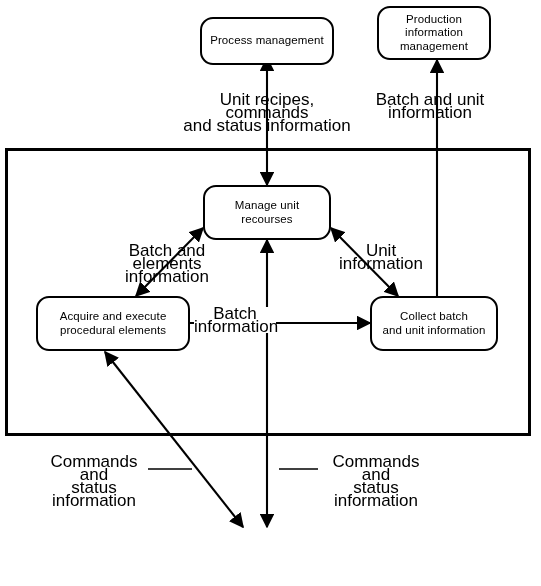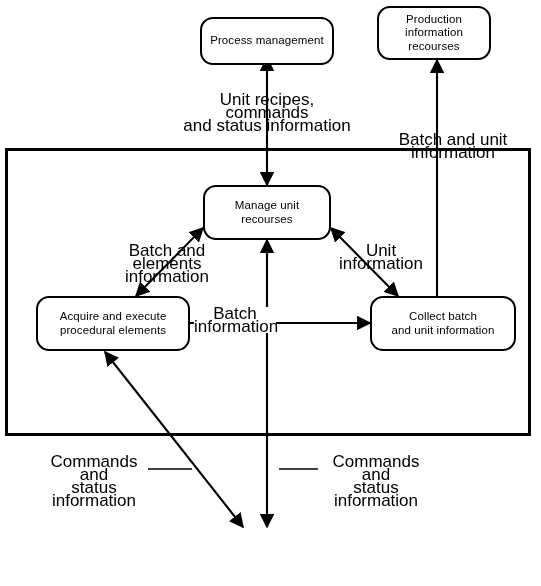--- a/index.html
+++ b/index.html
@@ -92,43 +92,43 @@
     <line x1="279" y1="469" x2="318" y2="469" stroke="#000000" stroke-width="1.4"></line>
   </svg>
 
   <div class="node" style="left:200px; top:10px; width:134px; height:48px;margin-top:7px;">
     <span>Process management</span>
   </div>
 
   <div class="node" style="left:377px; top:6px; width:114px; height:54px;">
     <span style="white-space:pre-line;">Production
 information
-recourses</span>
+management</span>
   </div>
 
   <div class="node" style="left:203px; top:185px; width:128px; height:55px;">
     <span style="white-space:pre-line;">Manage unit
 recourses</span>
   </div>
 
   <div class="node" style="left:36px; top:296px; width:154px; height:55px;">
     <span style="white-space:pre-line;">Acquire and execute
 procedural elements</span>
   </div>
 
-  <div class="node" style="left:370px; top:296px; width:146px; height:55px;">
+  <div class="node" style="left:370px; top:296px; width:128px; height:55px;">
     <span style="white-space:pre-line;">Collect batch
 and unit information</span>
   </div>
 
 
   <div class="edge-label" style="left:181px; top:93px; width:172px;">Unit recipes, commands
 and status information</div>
 
-  <div class="edge-label" style="left:397px; top:93px; width:112px;margin-top:40px;">Batch and unit
+  <div class="edge-label" style="left:374px; top:93px; width:112px;">Batch and unit
 information</div>
 
   <div class="edge-label" style="left:95px; top:244px; width:144px;">Batch and
 elements information</div>
 
   <div class="edge-label" style="left:337px; top:244px; width:88px;">Unit
 information</div>
 
   <div class="edge-label" style="left:194px; top:307px; width:82px; background:#ffffff;">Batch
 information</div>

